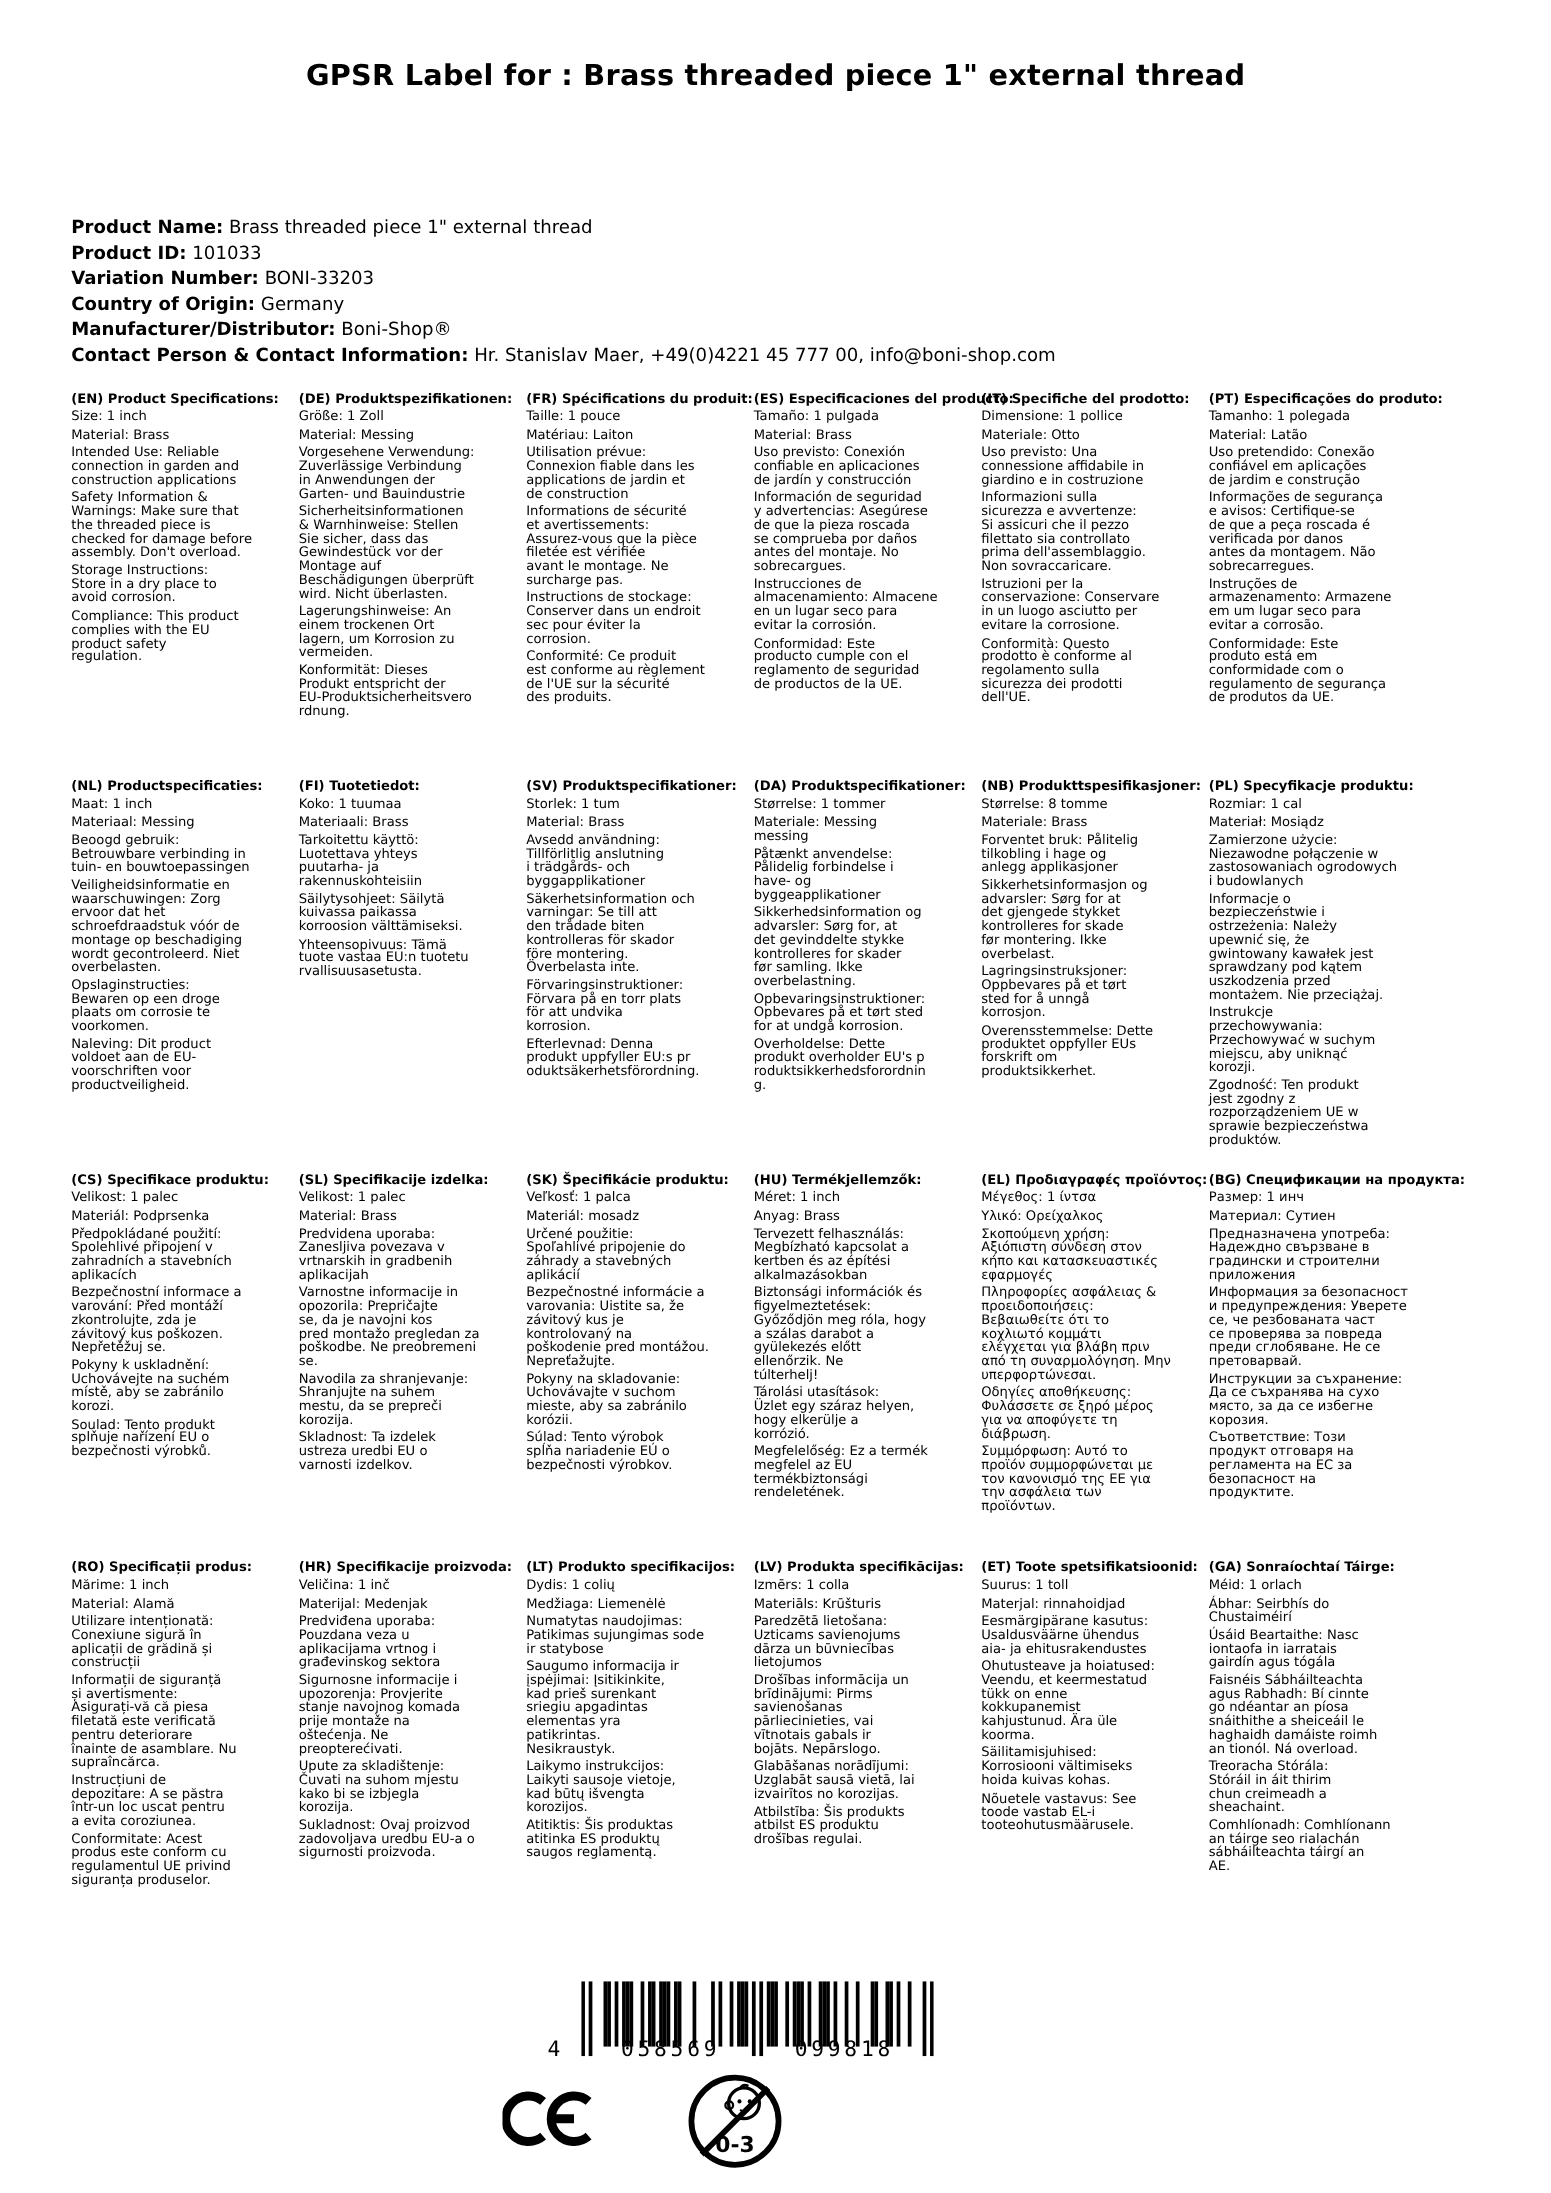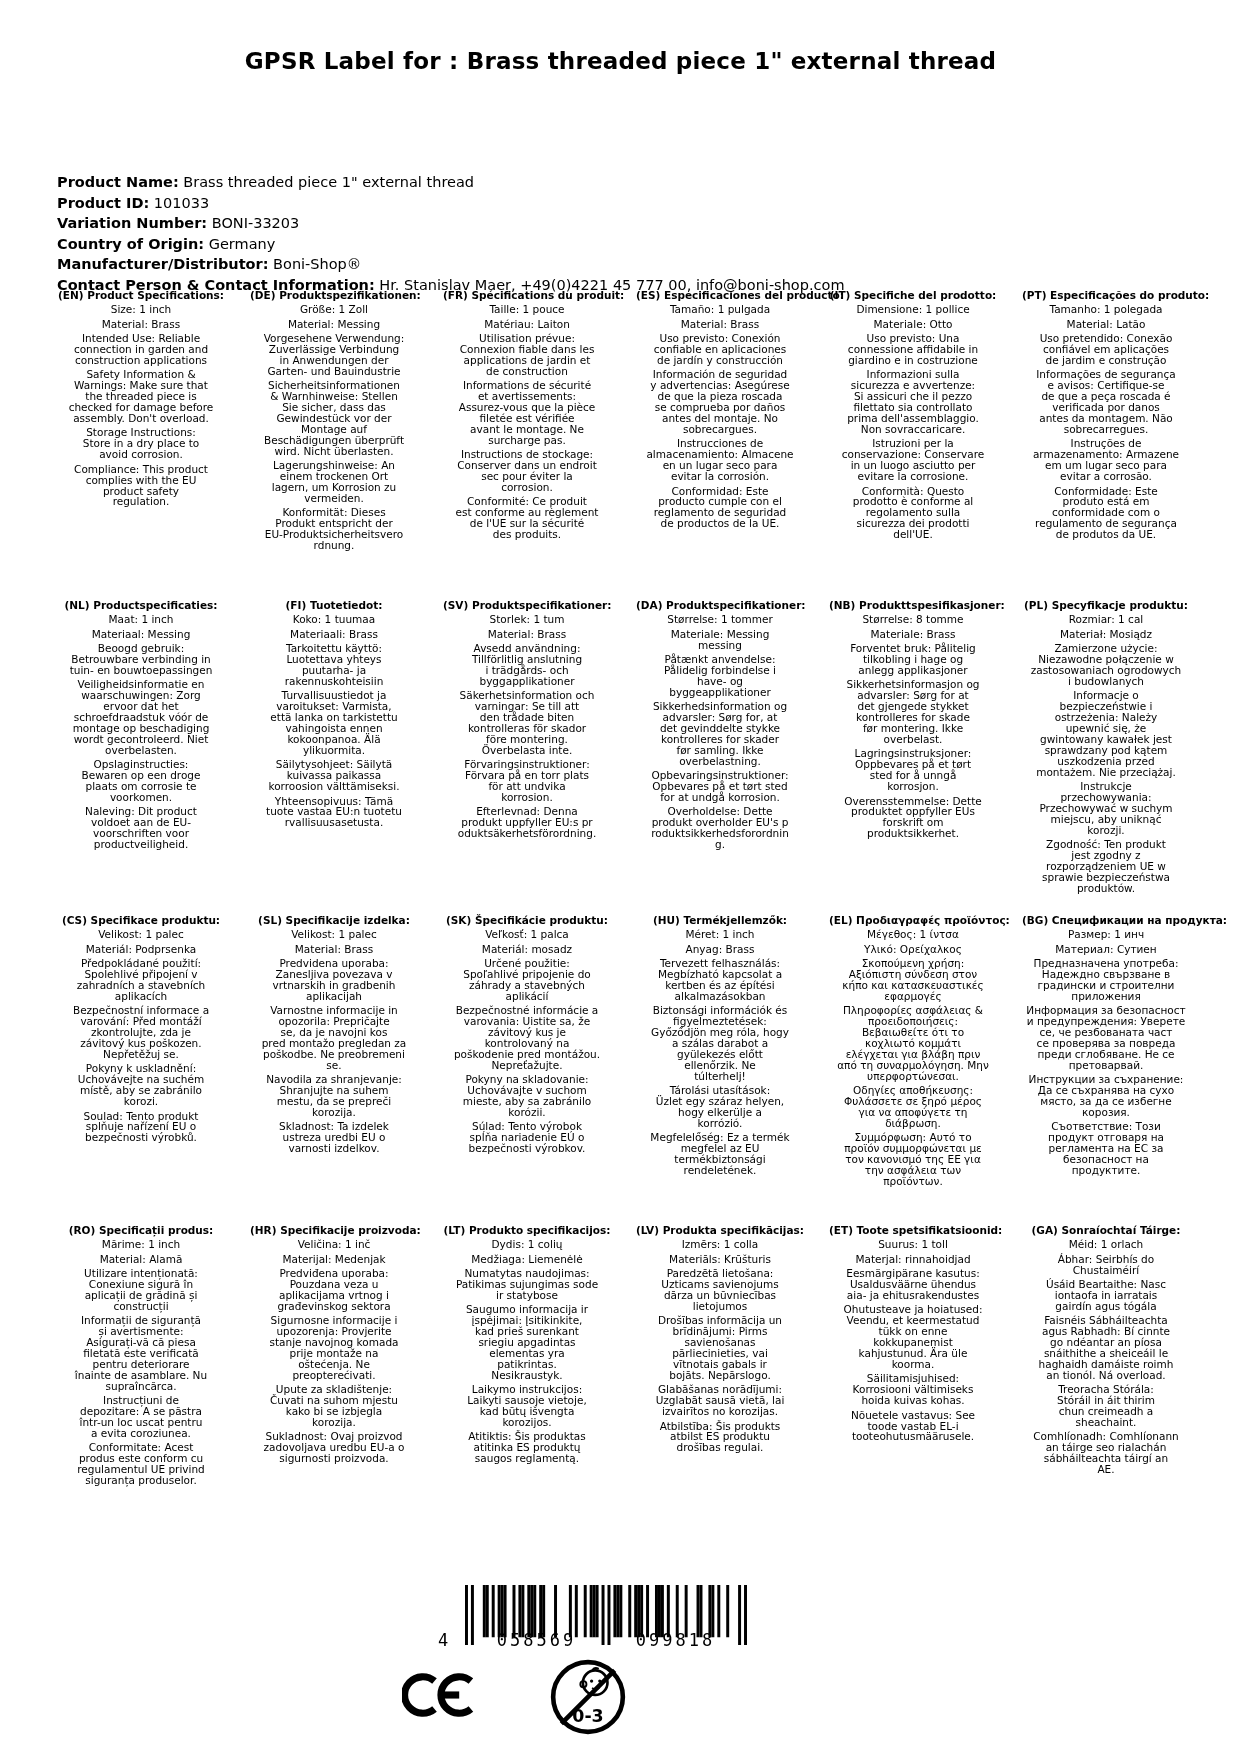--- a/index.html
+++ b/index.html
@@ -25,27 +25,26 @@
     position: absolute;
     left: 57px; top: 140px;
     font-size: 14.5px;
     margin-top: 32px;
   }
   .pi-row { line-height: 20.5px; white-space: nowrap; }
   .pi-label { font-weight: bold; }
   .pi-value { font-weight: normal; }
   .spec-grid {
     position: absolute;
-    left: 57px; top: 290px;
+    left: 57px; top: 314px;
     width: 1133px;
     display: grid;
     grid-template-columns: repeat(6, 168px);
     grid-template-rows: 310px 315px 310px auto;
-    column-gap: 25px;
-    text-align: center;
+    column-gap: 14px;
   }
   .block { overflow: visible; font-size: 10.5px; line-height: 10.9px; }
   .block-title {
     font-weight: bold;
     white-space: pre;
     margin-bottom: 3.5px;
   }
   .block-para {
     white-space: pre;
     margin-bottom: 3.5px;
@@ -240,26 +239,20 @@
 productveiligheid.</div>
       </div>
       <div class="block">
         <div class="block-title">(FI) Tuotetiedot:</div>
         <div class="block-para">Koko: 1 tuumaa</div>
         <div class="block-para">Materiaali: Brass</div>
         <div class="block-para">Tarkoitettu käyttö:
 Luotettava yhteys
 puutarha- ja
 rakennuskohteisiin</div>
-        <div class="block-para">Turvallisuustiedot ja
-varoitukset: Varmista,
-että lanka on tarkistettu
-vahingoista ennen
-kokoonpanoa. Älä
-ylikuormita.</div>
         <div class="block-para">Säilytysohjeet: Säilytä
 kuivassa paikassa
 korroosion välttämiseksi.</div>
         <div class="block-para">Yhteensopivuus: Tämä
 tuote vastaa EU:n tuotetu
 rvallisuusasetusta.</div>
       </div>
       <div class="block">
         <div class="block-title">(SV) Produktspecifikationer:</div>
         <div class="block-para">Storlek: 1 tum</div>

